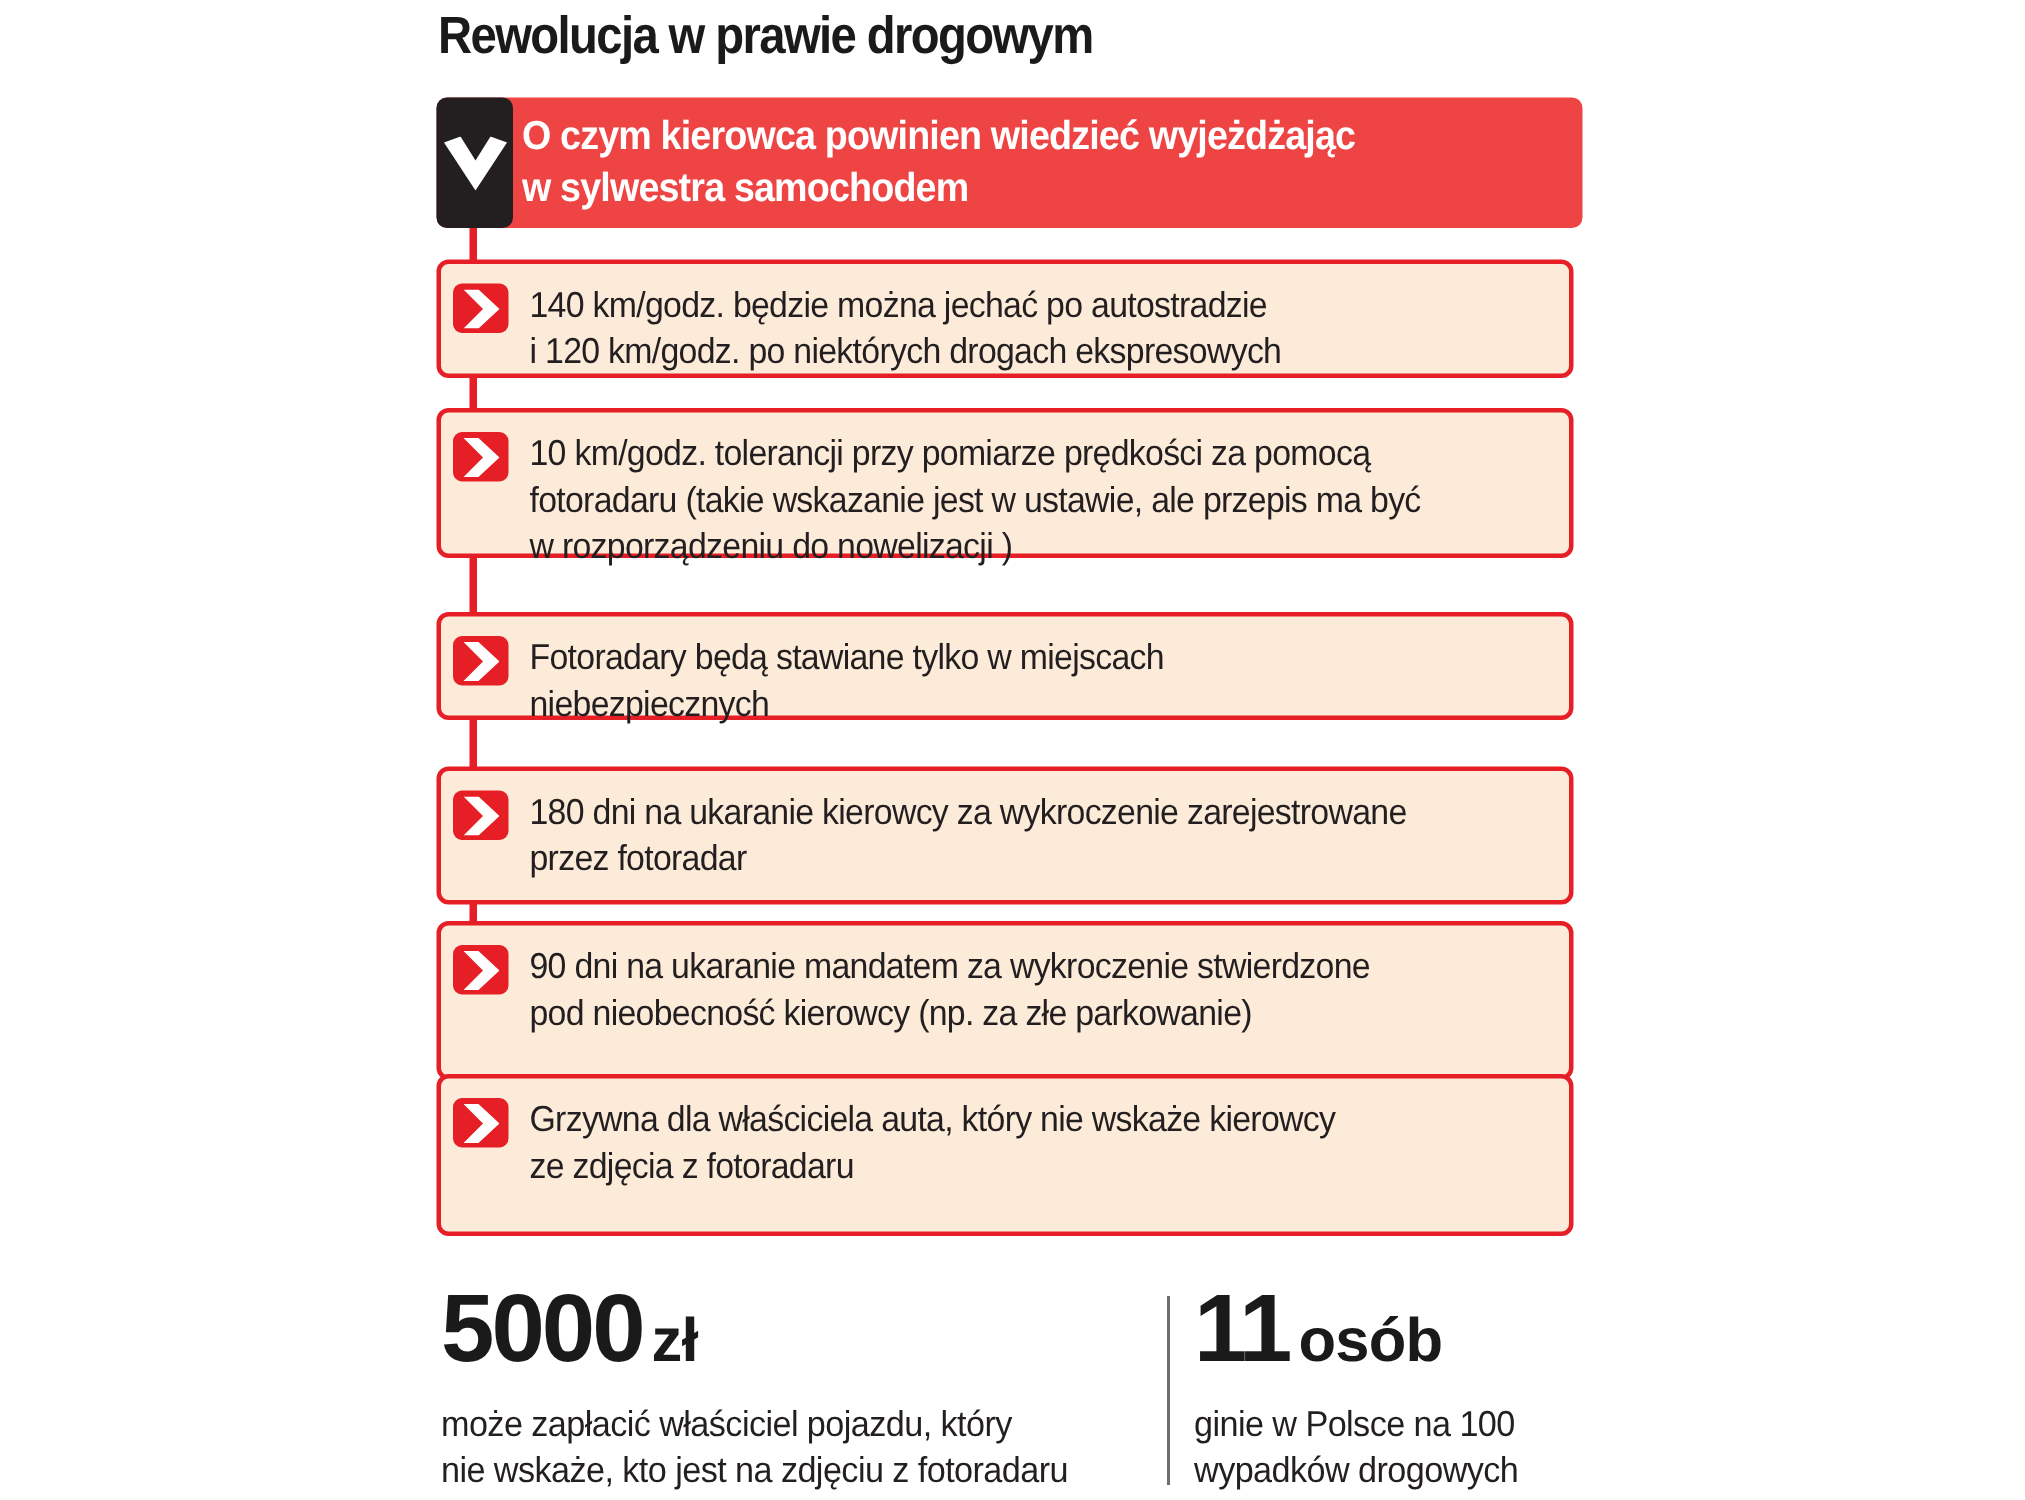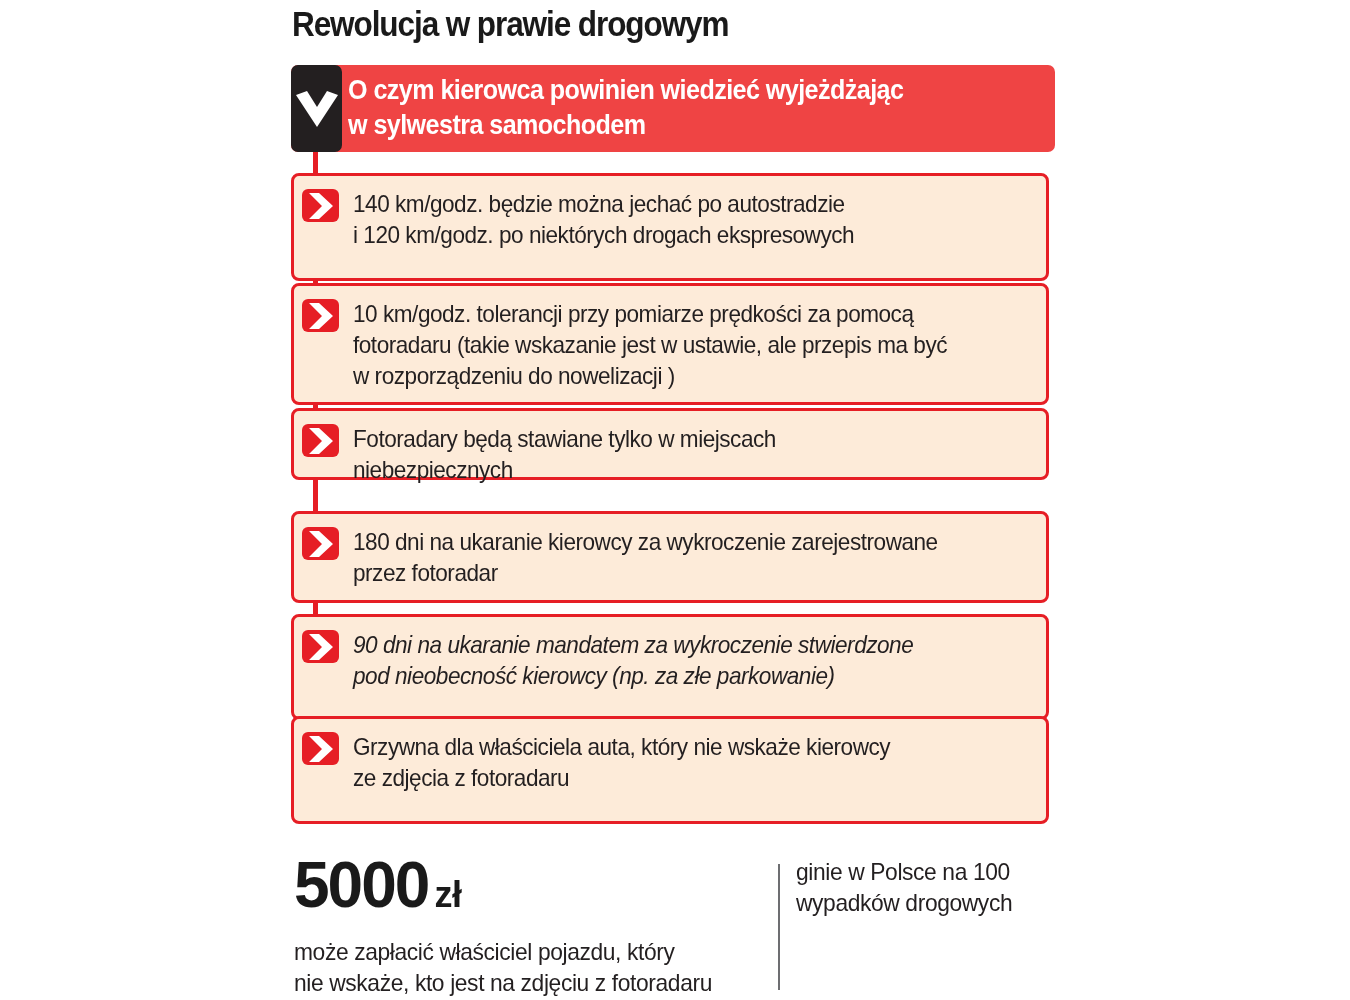--- a/index.html
+++ b/index.html
@@ -115,21 +115,21 @@
     .stat .big {
       font-weight: bold;
       font-size: 64px;
       letter-spacing: -2px;
       color: #1a1a1a;
       line-height: 70px;
       white-space: nowrap;
     }
     .stat .unit {
       font-weight: bold;
-      font-size: 36px;
+      font-size: 41px;
       letter-spacing: -0.5px;
       margin-left: 6px;
     }
     .stat .desc {
       font-size: 24px;
       line-height: 31px;
       color: #231f20;
       letter-spacing: -0.4px;
       white-space: nowrap;
       margin-top: 6px;
@@ -157,33 +157,33 @@
     <svg width="42" height="36" viewBox="0 0 42 36">
       <polygon points="0,4 11,0 21,16 31,0 42,4 21,36" fill="#ffffff"></polygon>
     </svg>
   </div>
   <div class="header-text">
     <div>O czym kierowca powinien wiedzieć wyjeżdżając</div>
     <div>w sylwestra samochodem</div>
   </div>
 </div>
 
-<div class="item" style="top:173px;height:108px;">
+<div class="item" style="top:173px;height:79px;">
   <div class="badge">
     <svg width="24" height="26" viewBox="0 0 24 26">
       <polygon points="0,0 10,0 24,13 10,26 0,26 13,13" fill="#ffffff"></polygon>
     </svg>
   </div>
   <div class="text">
     <div>140 km/godz. będzie można jechać po autostradzie</div>
     <div>i 120 km/godz. po niektórych drogach ekspresowych</div>
   </div>
 </div>
 
-<div class="item" style="top:283px;height:122px;">
+<div class="item" style="top:272px;height:100px;">
   <div class="badge">
     <svg width="24" height="26" viewBox="0 0 24 26">
       <polygon points="0,0 10,0 24,13 10,26 0,26 13,13" fill="#ffffff"></polygon>
     </svg>
   </div>
   <div class="text">
     <div>10 km/godz. tolerancji przy pomiarze prędkości za pomocą</div>
     <div>fotoradaru (takie wskazanie jest w ustawie, ale przepis ma być</div>
     <div>w rozporządzeniu do nowelizacji )</div>
   </div>
@@ -206,21 +206,21 @@
     <svg width="24" height="26" viewBox="0 0 24 26">
       <polygon points="0,0 10,0 24,13 10,26 0,26 13,13" fill="#ffffff"></polygon>
     </svg>
   </div>
   <div class="text">
     <div>180 dni na ukaranie kierowcy za wykroczenie zarejestrowane</div>
     <div>przez fotoradar</div>
   </div>
 </div>
 
-<div class="item" style="top:614px;height:106px;font-style:italic;">
+<div class="item" style="top:614px;height:106px;">
   <div class="badge">
     <svg width="24" height="26" viewBox="0 0 24 26">
       <polygon points="0,0 10,0 24,13 10,26 0,26 13,13" fill="#ffffff"></polygon>
     </svg>
   </div>
   <div class="text">
     <div>90 dni na ukaranie mandatem za wykroczenie stwierdzone</div>
     <div>pod nieobecność kierowcy (np. za złe parkowanie)</div>
   </div>
 </div>
@@ -243,17 +243,20 @@
   </div>
   <div class="desc">
     <div>może zapłacić właściciel pojazdu, który</div>
     <div>nie wskaże, kto jest na zdjęciu z fotoradaru</div>
   </div>
 </div>
 
 <div class="stat-divider"></div>
 
 <div class="stat" style="left:796px;">
+  <div class="big">
+    <span>11</span><span class="unit">osób</span>
+  </div>
   <div class="desc">
     <div>ginie w Polsce na 100</div>
     <div>wypadków drogowych</div>
   </div>
 </div>
 
 </body></html>

